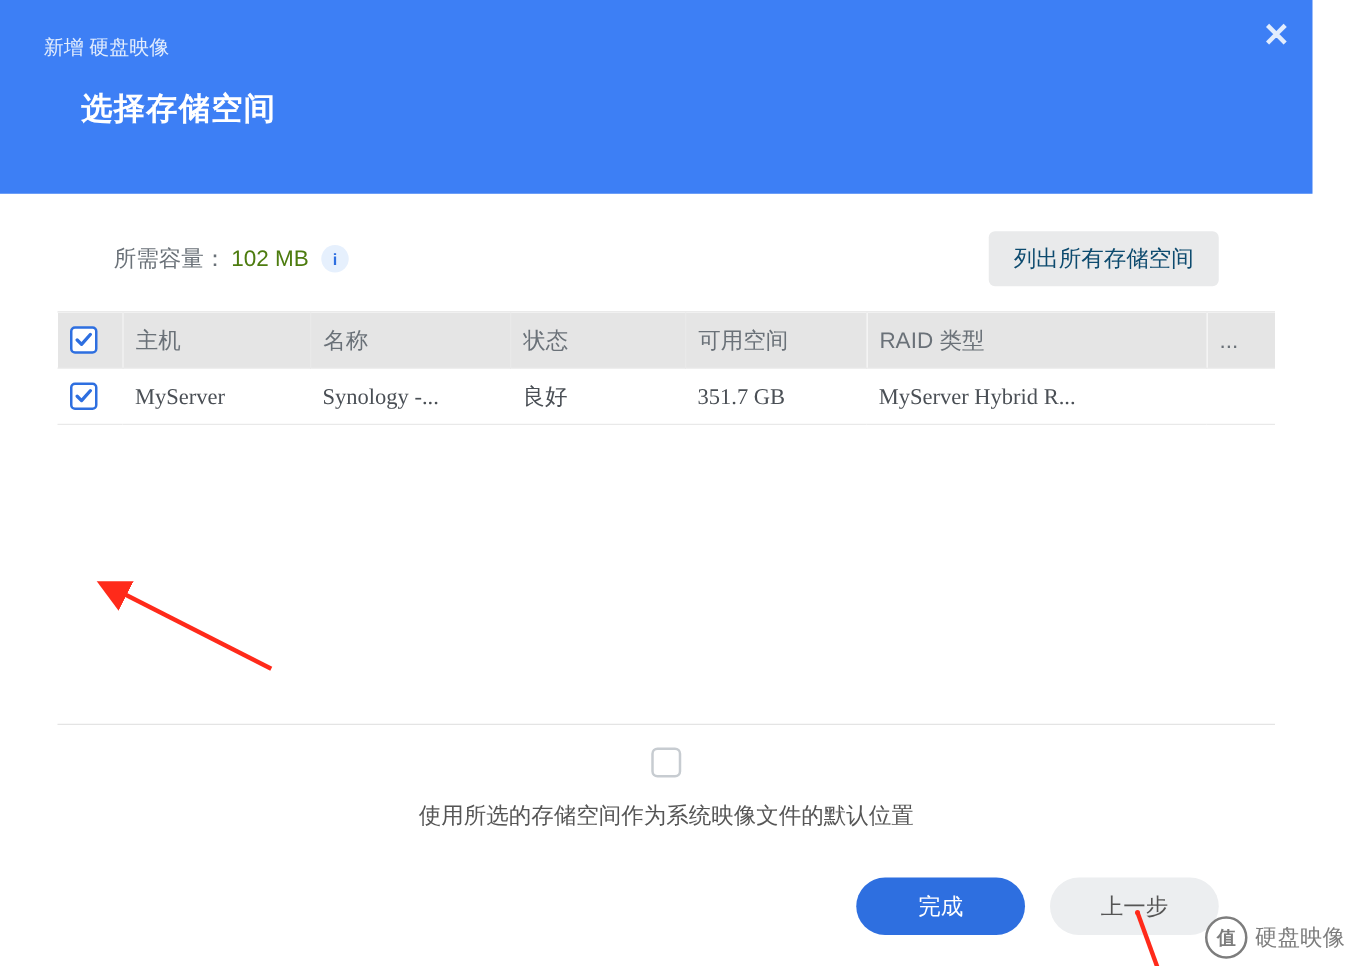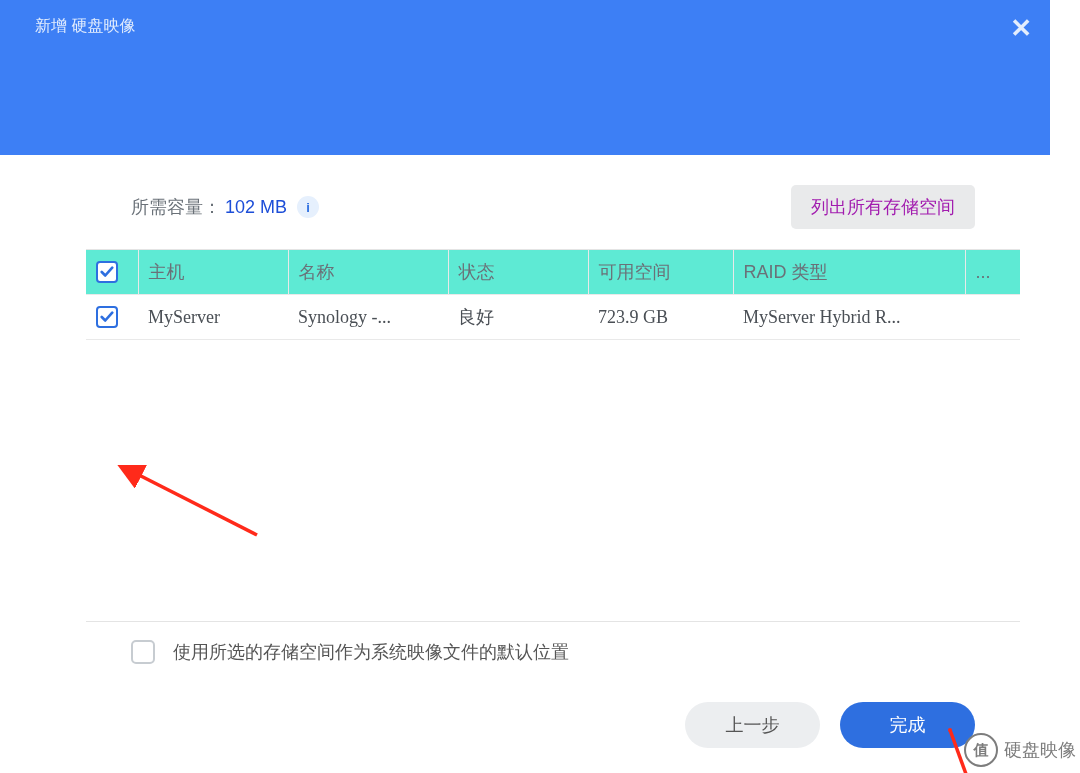--- a/index.html
+++ b/index.html
@@ -25,21 +25,21 @@
       color: #fff;
       padding: 0 35px;
       height: 155px;
       display: flex;
       flex-direction: column;
       justify-content: center;
       position: relative;
     }
     .modal-breadcrumb {
       position: absolute;
-      top: 16px;
+      top: 28px;
       left: 35px;
       font-size: 16px;
       color: #e3edfd;
       font-weight: 500;
     }
     .modal-title {
       font-size: 25px;
       font-weight: 600;
       letter-spacing: 1px;
       color: #fff;
@@ -54,56 +54,55 @@
       cursor: pointer;
       font-weight: bold;
       line-height: 1;
     }
     .modal-body {
       padding: 30px 30px 0 46px;
       flex: 1;
       display: flex;
       flex-direction: column;
       position: relative;
-      margin-left: 40px;
     }
     .capacity-row {
       display: flex;
       align-items: center;
       justify-content: space-between;
       padding: 0 45px 20px 45px;
     }
     .cap-left {
       display: flex;
       align-items: center;
       color: #555;
       font-size: 18px;
     }
     .cap-label { color: #6a7178; }
-    .cap-value { color: #1d4ed8; margin-left: 4px; }
+    .cap-value { color: #4d7c0f; margin-left: 4px; }
     .info-icon {
       width: 22px; height: 22px;
       border-radius: 50%;
       background: #e6f0fd;
       color: #2e6fe0;
       font-size: 13px;
       font-weight: 700;
       display: flex;
       align-items: center;
       justify-content: center;
       margin-left: 10px;
       font-style: normal;
     }
     .btn-list-all {
       background: #e9eaeb;
       border: none;
       border-radius: 5px;
       padding: 10px 20px;
       font-size: 18px;
-      color: #a21caf;
+      color: #0c4a6e;
       cursor: pointer;
     }
     .table-wrap {
       border-top: 1px solid #e4e4e4;
       margin: 0 0 0 0;
     }
     table.data-table {
       width: 100%;
       border-collapse: collapse;
       table-layout: fixed;
@@ -114,21 +113,21 @@
       font-size: 18px;
       color: #6a7178;
       border-bottom: 1px solid #e9e9e9;
       white-space: nowrap;
       overflow: hidden;
       text-overflow: ellipsis;
     }
     .data-table th {
       font-weight: 400;
       border-right: 1px solid #e9e9e9;
-      background: #5eead4;
+      background: #e5e5e5;
     }
     .data-table th:last-child { border-right: none; }
     .col-check { width: 52px; text-align: center; }
     .col-host { width: 150px; }
     .col-name { width: 160px; }
     .col-status { width: 140px; }
     .col-space { width: 145px; }
     .col-raid { width: auto; }
     .col-more { width: 55px; text-align: center; }
     .checkbox {
@@ -146,20 +145,21 @@
     .data-table td { color: #4a4f55; font-family: Liberation Serif, serif; }
     .empty-space { flex: 1; }
     .default-row {
       display: flex;
       align-items: center;
       gap: 18px;
       padding: 18px 45px;
       border-top: 1px solid #e4e4e4;
       color: #555;
       font-size: 18px;
+      flex-direction: column;
     }
     .default-checkbox {
       width: 24px; height: 24px;
       border: 2px solid #c7ccd1;
       border-radius: 5px;
       background: #fff;
       cursor: pointer;
     }
     .footer {
       display: flex;
@@ -215,20 +215,21 @@
       background: rgba(255,255,255,0.5);
     }
   </style>
 </head>
 <body>
 
 <div class="modal">
 
   <div class="modal-header">
     <div class="modal-breadcrumb">新增 硬盘映像</div>
+    <div class="modal-title">选择存储空间</div>
     <div class="close-btn">✕</div>
   </div>
 
   <div class="modal-body">
 
     <div class="capacity-row">
       <div class="cap-left">
         <span class="cap-label">所需容量：</span>
         <span class="cap-value">102 MB</span>
         <span class="info-icon">i</span>
@@ -260,37 +261,37 @@
             <td class="col-check">
               <span class="checkbox">
                 <svg viewBox="0 0 16 16">
                     <path d="M2 8 L6 12 L14 3" stroke="#2e6fe0" stroke-width="3" fill="none" stroke-linecap="round" stroke-linejoin="round"></path>
                   </svg>
               </span>
             </td>
             <td class="col-host">MyServer</td>
             <td class="col-name">Synology -...</td>
             <td class="col-status status-good">良好</td>
-            <td class="col-space">723.9 GB</td>
+            <td class="col-space">351.7 GB</td>
             <td class="col-raid" colspan="2">MyServer Hybrid R...</td>
           </tr>
         </tbody>
       </table>
     </div>
 
     <div class="empty-space"></div>
 
     <div class="default-row">
       <span class="default-checkbox"></span>
       <span>使用所选的存储空间作为系统映像文件的默认位置</span>
     </div>
 
     <div class="footer">
+      <button class="btn btn-primary">完成</button>
       <button class="btn btn-secondary">上一步</button>
-      <button class="btn btn-primary">完成</button>
     </div>
 
     <svg class="arrow arrow-checkbox" viewBox="0 0 150 80">
       <defs>
           <marker id="ah1" markerWidth="8" markerHeight="8" refX="2" refY="4" orient="auto">
             <path d="M0,0 L8,4 L0,8 Z" fill="#ff2a1a"></path>
           </marker>
         </defs>
       <line x1="140" y1="70" x2="18" y2="8" stroke="#ff2a1a" stroke-width="3.5" marker-end="url(#ah1)"></line>
     </svg>

